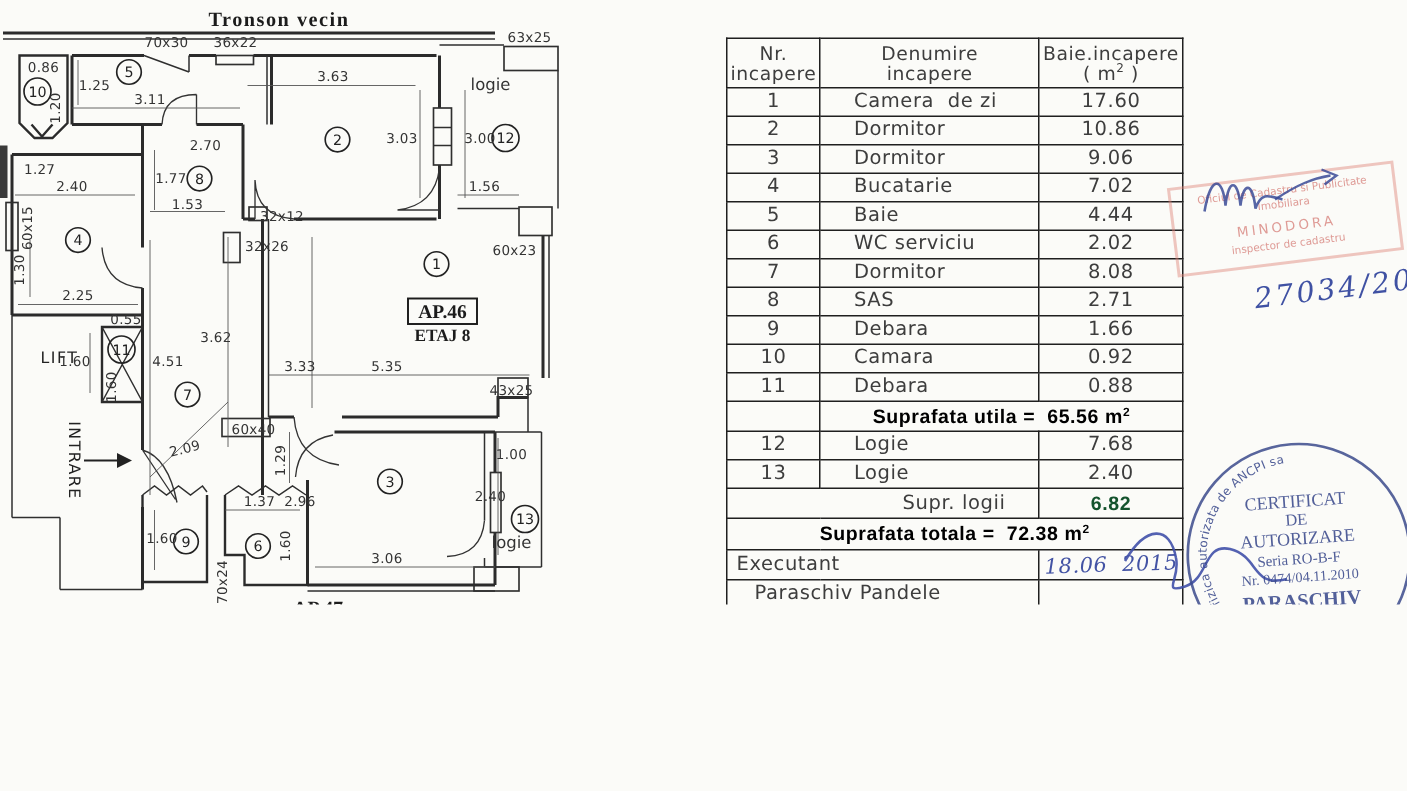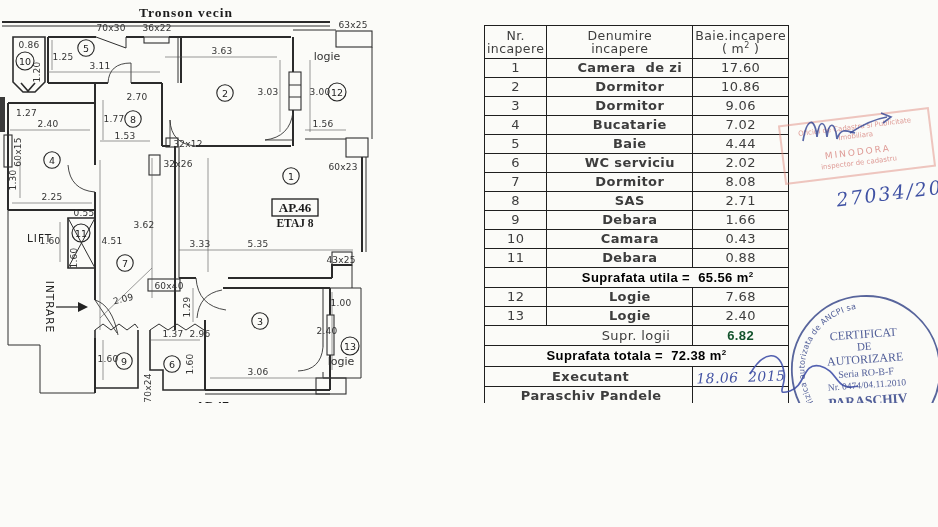--- a/index.html
+++ b/index.html
@@ -12,21 +12,21 @@
   .dim{font-size:9px;letter-spacing:.2px;}
   .rn{font-size:9.5px;text-anchor:middle;fill:#222;}
   .ser{font-family:"Liberation Serif",serif;font-weight:bold;fill:#1c1c1c;}
   .lbl{font-size:10.5px;letter-spacing:1px;fill:#222;}
 
   
   .rt{position:absolute;left:484px;top:25px;border-collapse:collapse;table-layout:fixed;
       font-size:13px;color:#3d3d3d;letter-spacing:.4px;}
   .rt td{border:1.6px solid #1f1f1f;padding:0 2px;height:18px;line-height:1.05;
          text-align:center;white-space:pre;overflow:hidden;}
-  .rt .nm{text-align:center;padding-left:22px;font-weight:bold;}
+  .rt .nm{text-align:left;padding-left:22px;}
   .rt .hd td{height:32px;font-size:12.5px;}
   .rt .bold-row td{font-family:"Liberation Sans",sans-serif;font-weight:bold;color:#000;font-size:13px;margin-left:12px;}
   .rt .rr{text-align:right;padding-right:22px;}
   .rt sup{font-size:8px;}
   .hand{font-family:"DejaVu Serif",serif;font-style:italic;color:#4353a4;}
   .datecell{font-size:14px;transform:rotate(-2deg);}
 
   
   .pinkstamp{position:absolute;left:781px;top:116px;width:152px;height:60px;
      border:2px solid rgba(222,130,120,.45);transform:rotate(-7deg);
@@ -241,21 +241,21 @@
           <td>2.71</td>
         </tr>
     <tr>
           <td>9</td>
           <td class="nm">Debara</td>
           <td>1.66</td>
         </tr>
     <tr>
           <td>10</td>
           <td class="nm">Camara</td>
-          <td>0.43</td>
+          <td>0.92</td>
         </tr>
     <tr>
           <td>11</td>
           <td class="nm">Debara</td>
           <td>0.88</td>
         </tr>
     <tr class="bold-row">
       <td></td>
       <td colspan="2" style="height:19px"><span>Suprafata utila =  65.56 m</span><sup>2</sup></td>
     </tr>
@@ -274,21 +274,21 @@
       <td style="font-family:'Liberation Sans',sans-serif;font-weight:bold;color:#14532d">6.82</td>
     </tr>
     <tr class="bold-row">
       <td colspan="3" style="height:20px"><span>Suprafata totala =  72.38 m</span><sup>2</sup></td>
     </tr>
     <tr>
       <td colspan="2" class="nm" style="padding-left:6px;height:19px">Executant</td>
       <td class="hand datecell">18.06  2015</td>
     </tr>
     <tr>
-      <td colspan="2" class="nm" style="padding-left:7px">Paraschiv Pandele</td>
+      <td colspan="2" class="nm" style="padding-left:18px">Paraschiv Pandele</td>
       <td></td>
     </tr>
     <tr>
       <td colspan="3" class="nm" style="padding-left:24px;height:19px">Receptionat</td>
     </tr>
   </tbody>
     </table>
 
   <div class="pinkstamp">
     <div class="p1">Oficiul de Cadastru si Publicitate Imobiliara</div>

